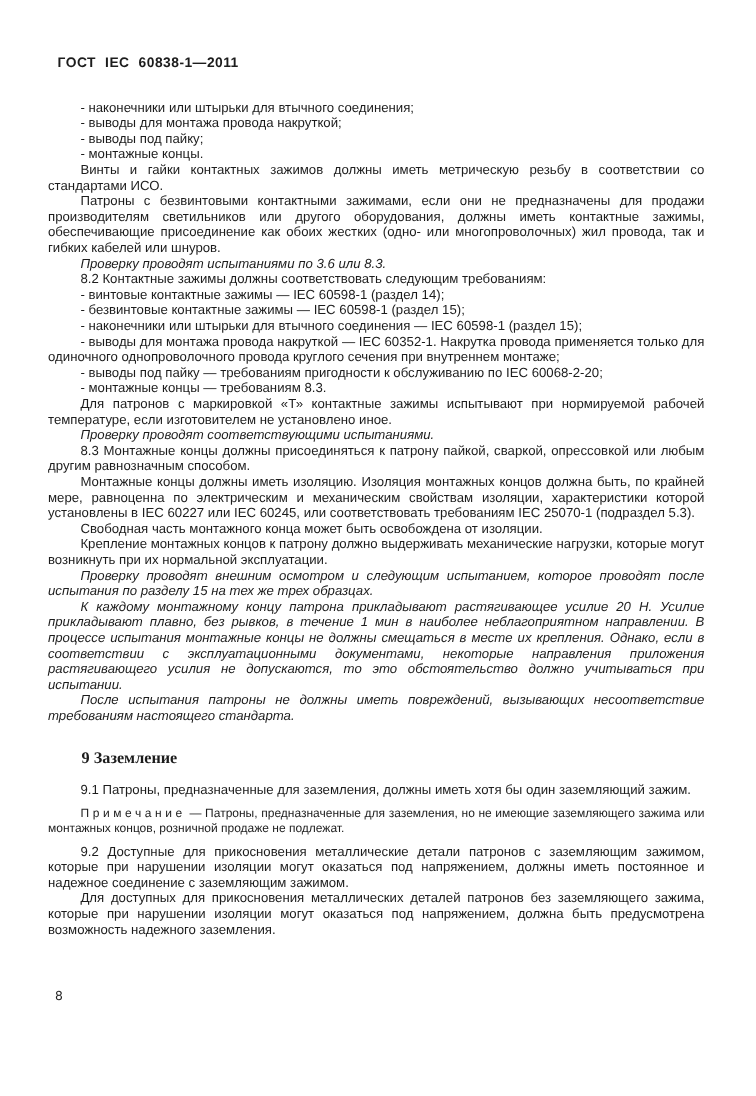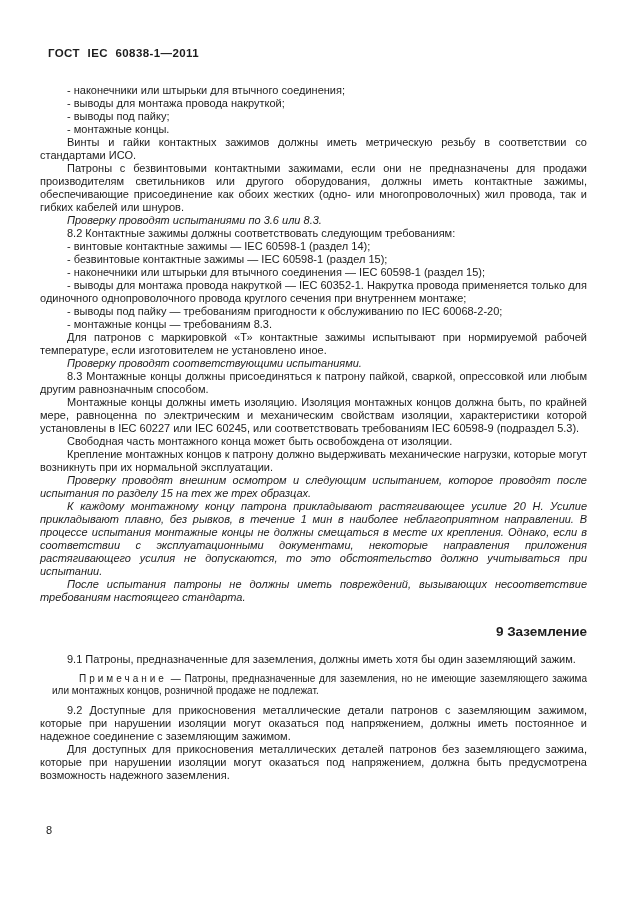--- a/index.html
+++ b/index.html
@@ -33,29 +33,30 @@
     text-align: justify;
   }
   .content p {
     margin: 0;
     text-indent: 27px;
   }
   .content p.italic { font-style: italic; }
   .content p.heading {
     font-size: 13.5px;
     font-weight: bold;
-    text-align: right;
+    text-align: left;
     text-indent: 28px;
     margin: 20px 0 13px 0;
     line-height: 16px;
+    font-family: Liberation Serif, serif;
   }
   .content p.note {
     font-size: 10px;
     line-height: 12px;
-    margin: 7px 0 7px 12px;
+    margin: 7px 0 7px 0;
   }
   .note-label { letter-spacing: 3px; }
   .page-number {
     position: absolute;
     left: 46px; top: 824px;
     font-size: 11px;
     line-height: 13px;
   }
 </style>
 </head>
@@ -75,21 +76,21 @@
       <p class="body">8.2 Контактные зажимы должны соответствовать следующим требованиям:</p>
       <p class="body">- винтовые контактные зажимы — IEC 60598-1 (раздел 14);</p>
       <p class="body">- безвинтовые контактные зажимы — IEC 60598-1 (раздел 15);</p>
       <p class="body">- наконечники или штырьки для втычного соединения — IEC 60598-1 (раздел 15);</p>
       <p class="body">- выводы для монтажа провода накруткой — IEC 60352-1. Накрутка провода применяется только для одиночного однопроволочного провода круглого сечения при внутреннем монтаже;</p>
       <p class="body">- выводы под пайку — требованиям пригодности к обслуживанию по IEC 60068-2-20;</p>
       <p class="body">- монтажные концы — требованиям 8.3.</p>
       <p class="body">Для патронов с маркировкой «Т» контактные зажимы испытывают при нормируемой рабочей температуре, если изготовителем не установлено иное.</p>
       <p class="italic">Проверку проводят соответствующими испытаниями.</p>
       <p class="body">8.3 Монтажные концы должны присоединяться к патрону пайкой, сваркой, опрессовкой или любым другим равнозначным способом.</p>
-      <p class="body">Монтажные концы должны иметь изоляцию. Изоляция монтажных концов должна быть, по крайней мере, равноценна по электрическим и механическим свойствам изоляции, характеристики которой установлены в IEC 60227 или IEC 60245, или соответствовать требованиям IEC 60598-9 (подраздел 5.3).</p>
+      <p class="body">Монтажные концы должны иметь изоляцию. Изоляция монтажных концов должна быть, по крайней мере, равноценна по электрическим и механическим свойствам изоляции, характеристики которой установлены в IEC 60227 или IEC 60245, или соответствовать требованиям IEC 25070-1 (подраздел 5.3).</p>
       <p class="body">Свободная часть монтажного конца может быть освобождена от изоляции.</p>
       <p class="body">Крепление монтажных концов к патрону должно выдерживать механические нагрузки, которые могут возникнуть при их нормальной эксплуатации.</p>
       <p class="italic">Проверку проводят внешним осмотром и следующим испытанием, которое проводят после испытания по разделу 15 на тех же трех образцах.</p>
       <p class="italic">К каждому монтажному концу патрона прикладывают растягивающее усилие 20 Н. Усилие прикладывают плавно, без рывков, в течение 1 мин в наиболее неблагоприятном направлении. В процессе испытания монтажные концы не должны смещаться в месте их крепления. Однако, если в соответствии с эксплуатационными документами, некоторые направления приложения растягивающего усилия не допускаются, то это обстоятельство должно учитываться при испытании.</p>
       <p class="italic">После испытания патроны не должны иметь повреждений, вызывающих несоответствие требованиям настоящего стандарта.</p>
       <p class="heading">9 Заземление</p>
       <p class="body">9.1 Патроны, предназначенные для заземления, должны иметь хотя бы один заземляющий зажим.</p>
       <p class="note"><span class="note-label">Примечание</span> — Патроны, предназначенные для заземления, но не имеющие заземляющего зажима или монтажных концов, розничной продаже не подлежат.</p>
       <p class="body">9.2 Доступные для прикосновения металлические детали патронов с заземляющим зажимом, которые при нарушении изоляции могут оказаться под напряжением, должны иметь постоянное и надежное соединение с заземляющим зажимом.</p>
       <p class="body">Для доступных для прикосновения металлических деталей патронов без заземляющего зажима, которые при нарушении изоляции могут оказаться под напряжением, должна быть предусмотрена возможность надежного заземления.</p>

